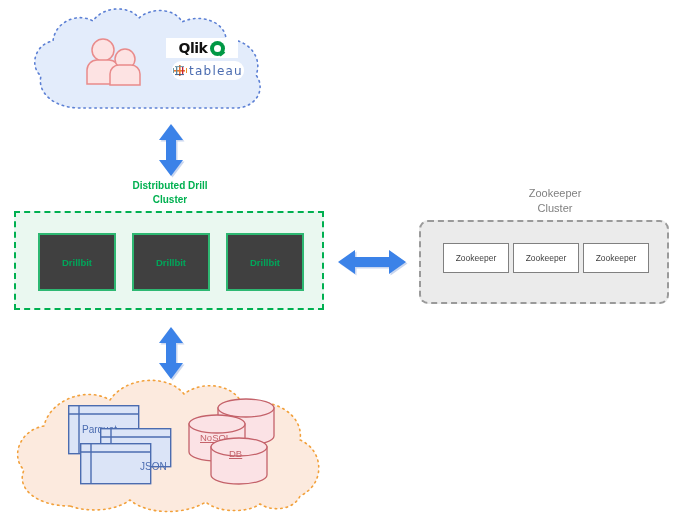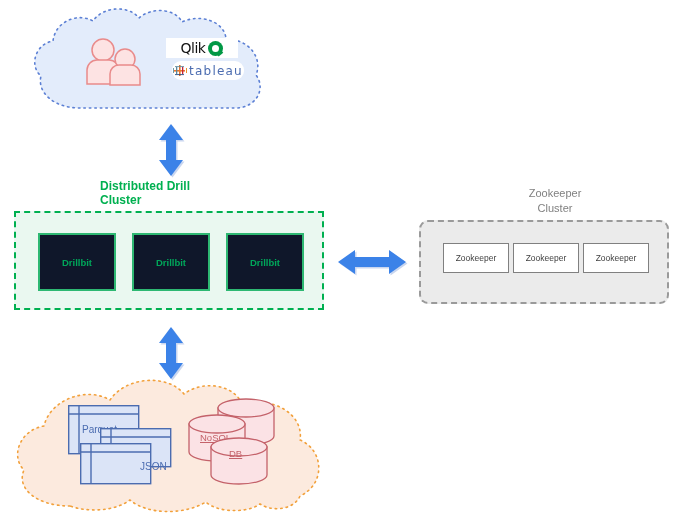--- a/index.html
+++ b/index.html
@@ -31,21 +31,21 @@
     background: #ffffff;
     display: flex;
     align-items: center;
     justify-content: center;
   }
   .qlik-box { left: 166px; top: 38px; width: 72px; height: 20px; }
   .tableau-box { left: 172px; top: 61px; width: 72px; height: 19px; border-radius: 9px; }
 
   .qlik-word {
     font-family: "DejaVu Sans", sans-serif;
-    font-weight: normal;
+    font-weight: bold;
     font-size: 14px;
     letter-spacing: -0.5px;
     color: #111111;
     line-height: 1;
   }
   .qlik-mark {
     width: 15px;
     height: 15px;
     border-radius: 50%;
     background: #009845;
@@ -76,40 +76,40 @@
     letter-spacing: 1.2px;
     color: #4b6cb0;
     line-height: 1;
   }
 
   
   .drill-title {
     position: absolute;
     left: 100px; top: 179px;
     width: 140px;
-    text-align: left;
+    text-align: center;
     color: #00b050;
     font-weight: bold;
-    font-size: 12px;
+    font-size: 10px;
     line-height: 14px;
   }
   .drill-cluster {
     position: absolute;
     left: 14px; top: 211px;
     width: 310px; height: 99px;
     border: 2.5px dashed #00b050;
     background: #eaf8f0;
     box-sizing: border-box;
   }
   .drillbit {
     position: absolute;
     top: 20px;
     width: 78px; height: 58px;
     border: 2px solid #2eb872;
-    background: #0f172a;
+    background: #404040;
     box-sizing: border-box;
     display: flex;
     align-items: center;
     justify-content: center;
     color: #00a65a;
     font-weight: bold;
     font-size: 9.5px;
   }
   .db1 { left: 22px; }
   .db2 { left: 116px; }

